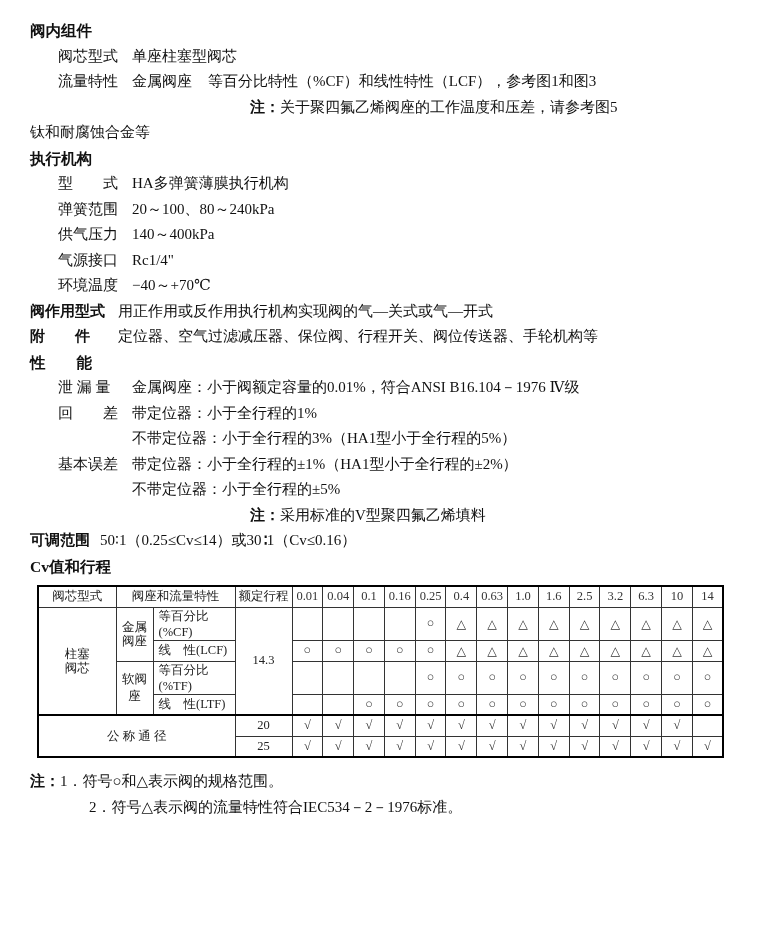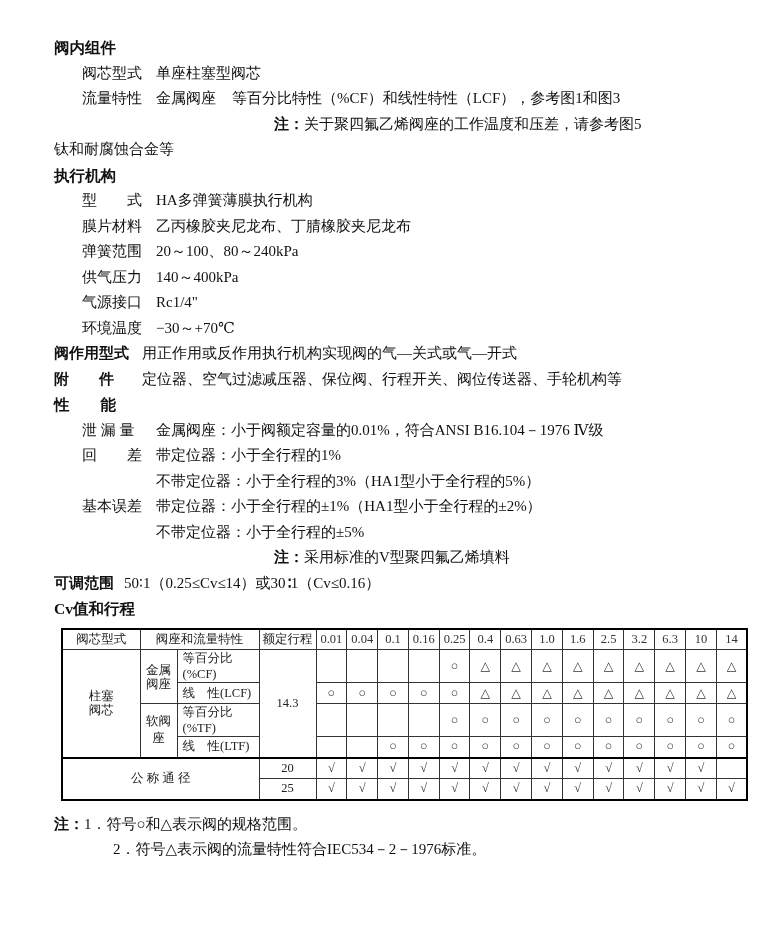--- a/index.html
+++ b/index.html
@@ -2,21 +2,21 @@
 <html><head>
 <meta charset="utf-8">
 <style>
   * { margin:0; padding:0; box-sizing:border-box; }
   html,body { background:#ffffff; }
   body {
     width:758px; height:929px;
     font-family:"Liberation Serif","DejaVu Serif",serif;
     color:#111111; font-size:15px; overflow:hidden;
   }
-  .page { position:relative; width:690px; height:929px; background:#ffffff; padding-top:35px;margin-left:24px; }
+  .page { position:relative; width:690px; height:929px; background:#ffffff; padding-top:18px; }
   .line { line-height:25.5px; white-space:nowrap; }
   .h1 { font-weight:bold; margin-left:30px; font-size:15.5px; }
   .ind1 { margin-left:58px; }
   .lbl { display:inline-block; width:74px; }
   .sub { display:inline-block; width:76px; }
   .contcv { margin-left:227px; }
   .contval { margin-left:132px; }
   .noteline { margin-left:250px; }
   .bold { font-weight:bold; }
   .h1kv { margin-left:30px; }
@@ -67,33 +67,30 @@
   </div>
 
   <div class="line flush">钛和耐腐蚀合金等</div>
 
   <div class="line h1">执行机构</div>
 
   <div class="line ind1">
     <span class="lbl">型　　式</span><span>HA多弹簧薄膜执行机构</span>
   </div>
   <div class="line ind1">
-    <span class="lbl">膜片材料</span><span>乙丙橡胶夹尼龙布、丁腈橡胶夹尼龙布</span>
-  </div>
-  <div class="line ind1">
     <span class="lbl">弹簧范围</span><span>20～100、80～240kPa</span>
   </div>
   <div class="line ind1">
     <span class="lbl">供气压力</span><span>140～400kPa</span>
   </div>
   <div class="line ind1">
     <span class="lbl">气源接口</span><span>Rc1/4"</span>
   </div>
   <div class="line ind1">
-    <span class="lbl">环境温度</span><span>−30～+70℃</span>
+    <span class="lbl">环境温度</span><span>−40～+70℃</span>
   </div>
 
   <div class="line h1kv">
     <span class="blbl5">阀作用型式</span><span>用正作用或反作用执行机构实现阀的气—关式或气—开式</span>
   </div>
   <div class="line h1kv">
     <span class="blbl4">附　　件</span><span>定位器、空气过滤减压器、保位阀、行程开关、阀位传送器、手轮机构等</span>
   </div>
 
   <div class="line h1">性　　能</div>

